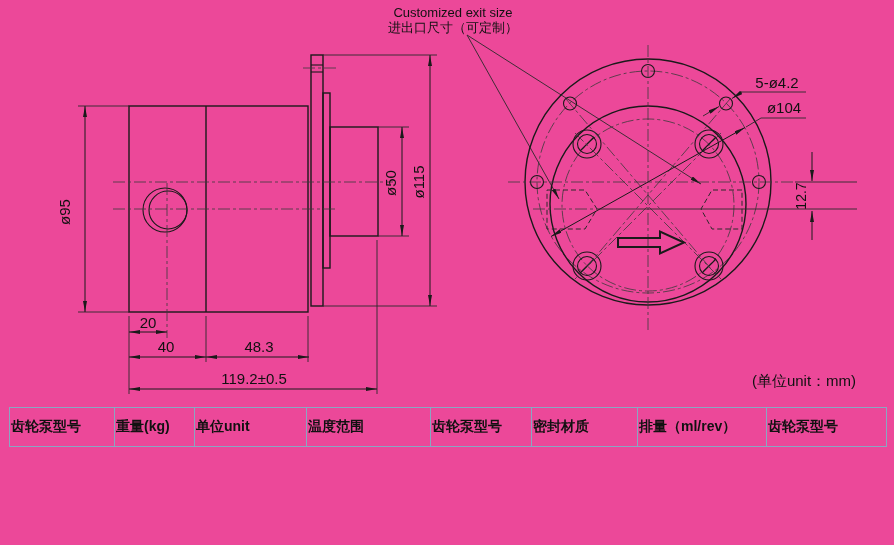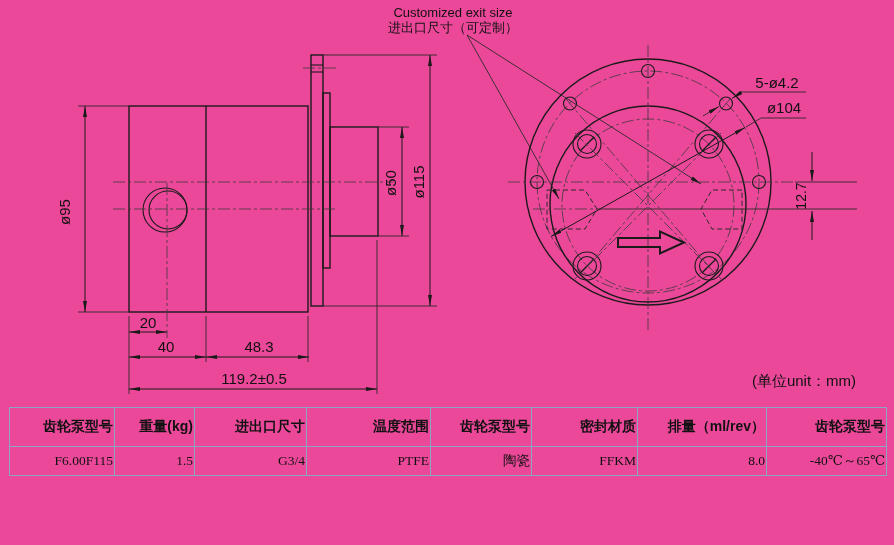--- a/index.html
+++ b/index.html
@@ -12,21 +12,21 @@
   .unit{font-family:"Liberation Sans","DejaVu Sans",sans-serif;font-size:15px;}
   
   .thick{stroke:#1a1a1a;stroke-width:1.4;fill:none;}
   .med{stroke:#1a1a1a;stroke-width:1.1;fill:none;}
   .thin{stroke:#2a2a2a;stroke-width:0.9;fill:none;}
   .dim{stroke:#1a1a1a;stroke-width:1;fill:none;}
   .cline{stroke:#3a3a3a;stroke-width:0.8;fill:none;stroke-dasharray:12 3 3 3;}
   .hid{stroke:#2a2a2a;stroke-width:1;fill:none;stroke-dasharray:5 3;}
   
   #spec{position:absolute;left:9px;top:407px;width:877px;border-collapse:collapse;table-layout:fixed;}
-  #spec th,#spec td{border:1px solid var(--tbl-border,#8aa6c2);text-align:right;vertical-align:middle;
+  #spec th,#spec td{border:1px solid var(--tbl-border,#8aa6c2);text-align:left;vertical-align:middle;
       overflow:hidden;white-space:nowrap;color:#111;}
   #spec th{height:36px;font-size:14px;font-weight:bold;
       font-family:"Liberation Sans","DejaVu Sans",sans-serif;}
   #spec td{height:26px;font-size:13.5px;font-weight:normal;
       font-family:"Liberation Serif","DejaVu Serif",serif;}
 </style>
 </head>
 <body>
 
 <div id="stage">
@@ -180,34 +180,24 @@
         <col style="width:124px">
       <col style="width:101px">
         <col style="width:106px">
         <col style="width:129px">
         <col style="width:120px">
     </colgroup>
     <thead>
       <tr>
         <th>齿轮泵型号</th>
         <th>重量(kg)</th>
-        <th>进出口尺寸</th>
+        <th>单位unit</th>
         <th>温度范围</th>
         <th>齿轮泵型号</th>
         <th>密封材质</th>
         <th>排量（ml/rev）</th>
         <th>齿轮泵型号</th>
       </tr>
     </thead>
     <tbody>
-      <tr>
-        <td>F6.00F115</td>
-        <td>1.5</td>
-        <td>G3/4</td>
-        <td>PTFE</td>
-        <td>陶瓷</td>
-        <td>FFKM</td>
-        <td>8.0</td>
-        <td>-40℃～65℃</td>
-      </tr>
     </tbody>
   </table>
 </div>
 
 </body></html>

